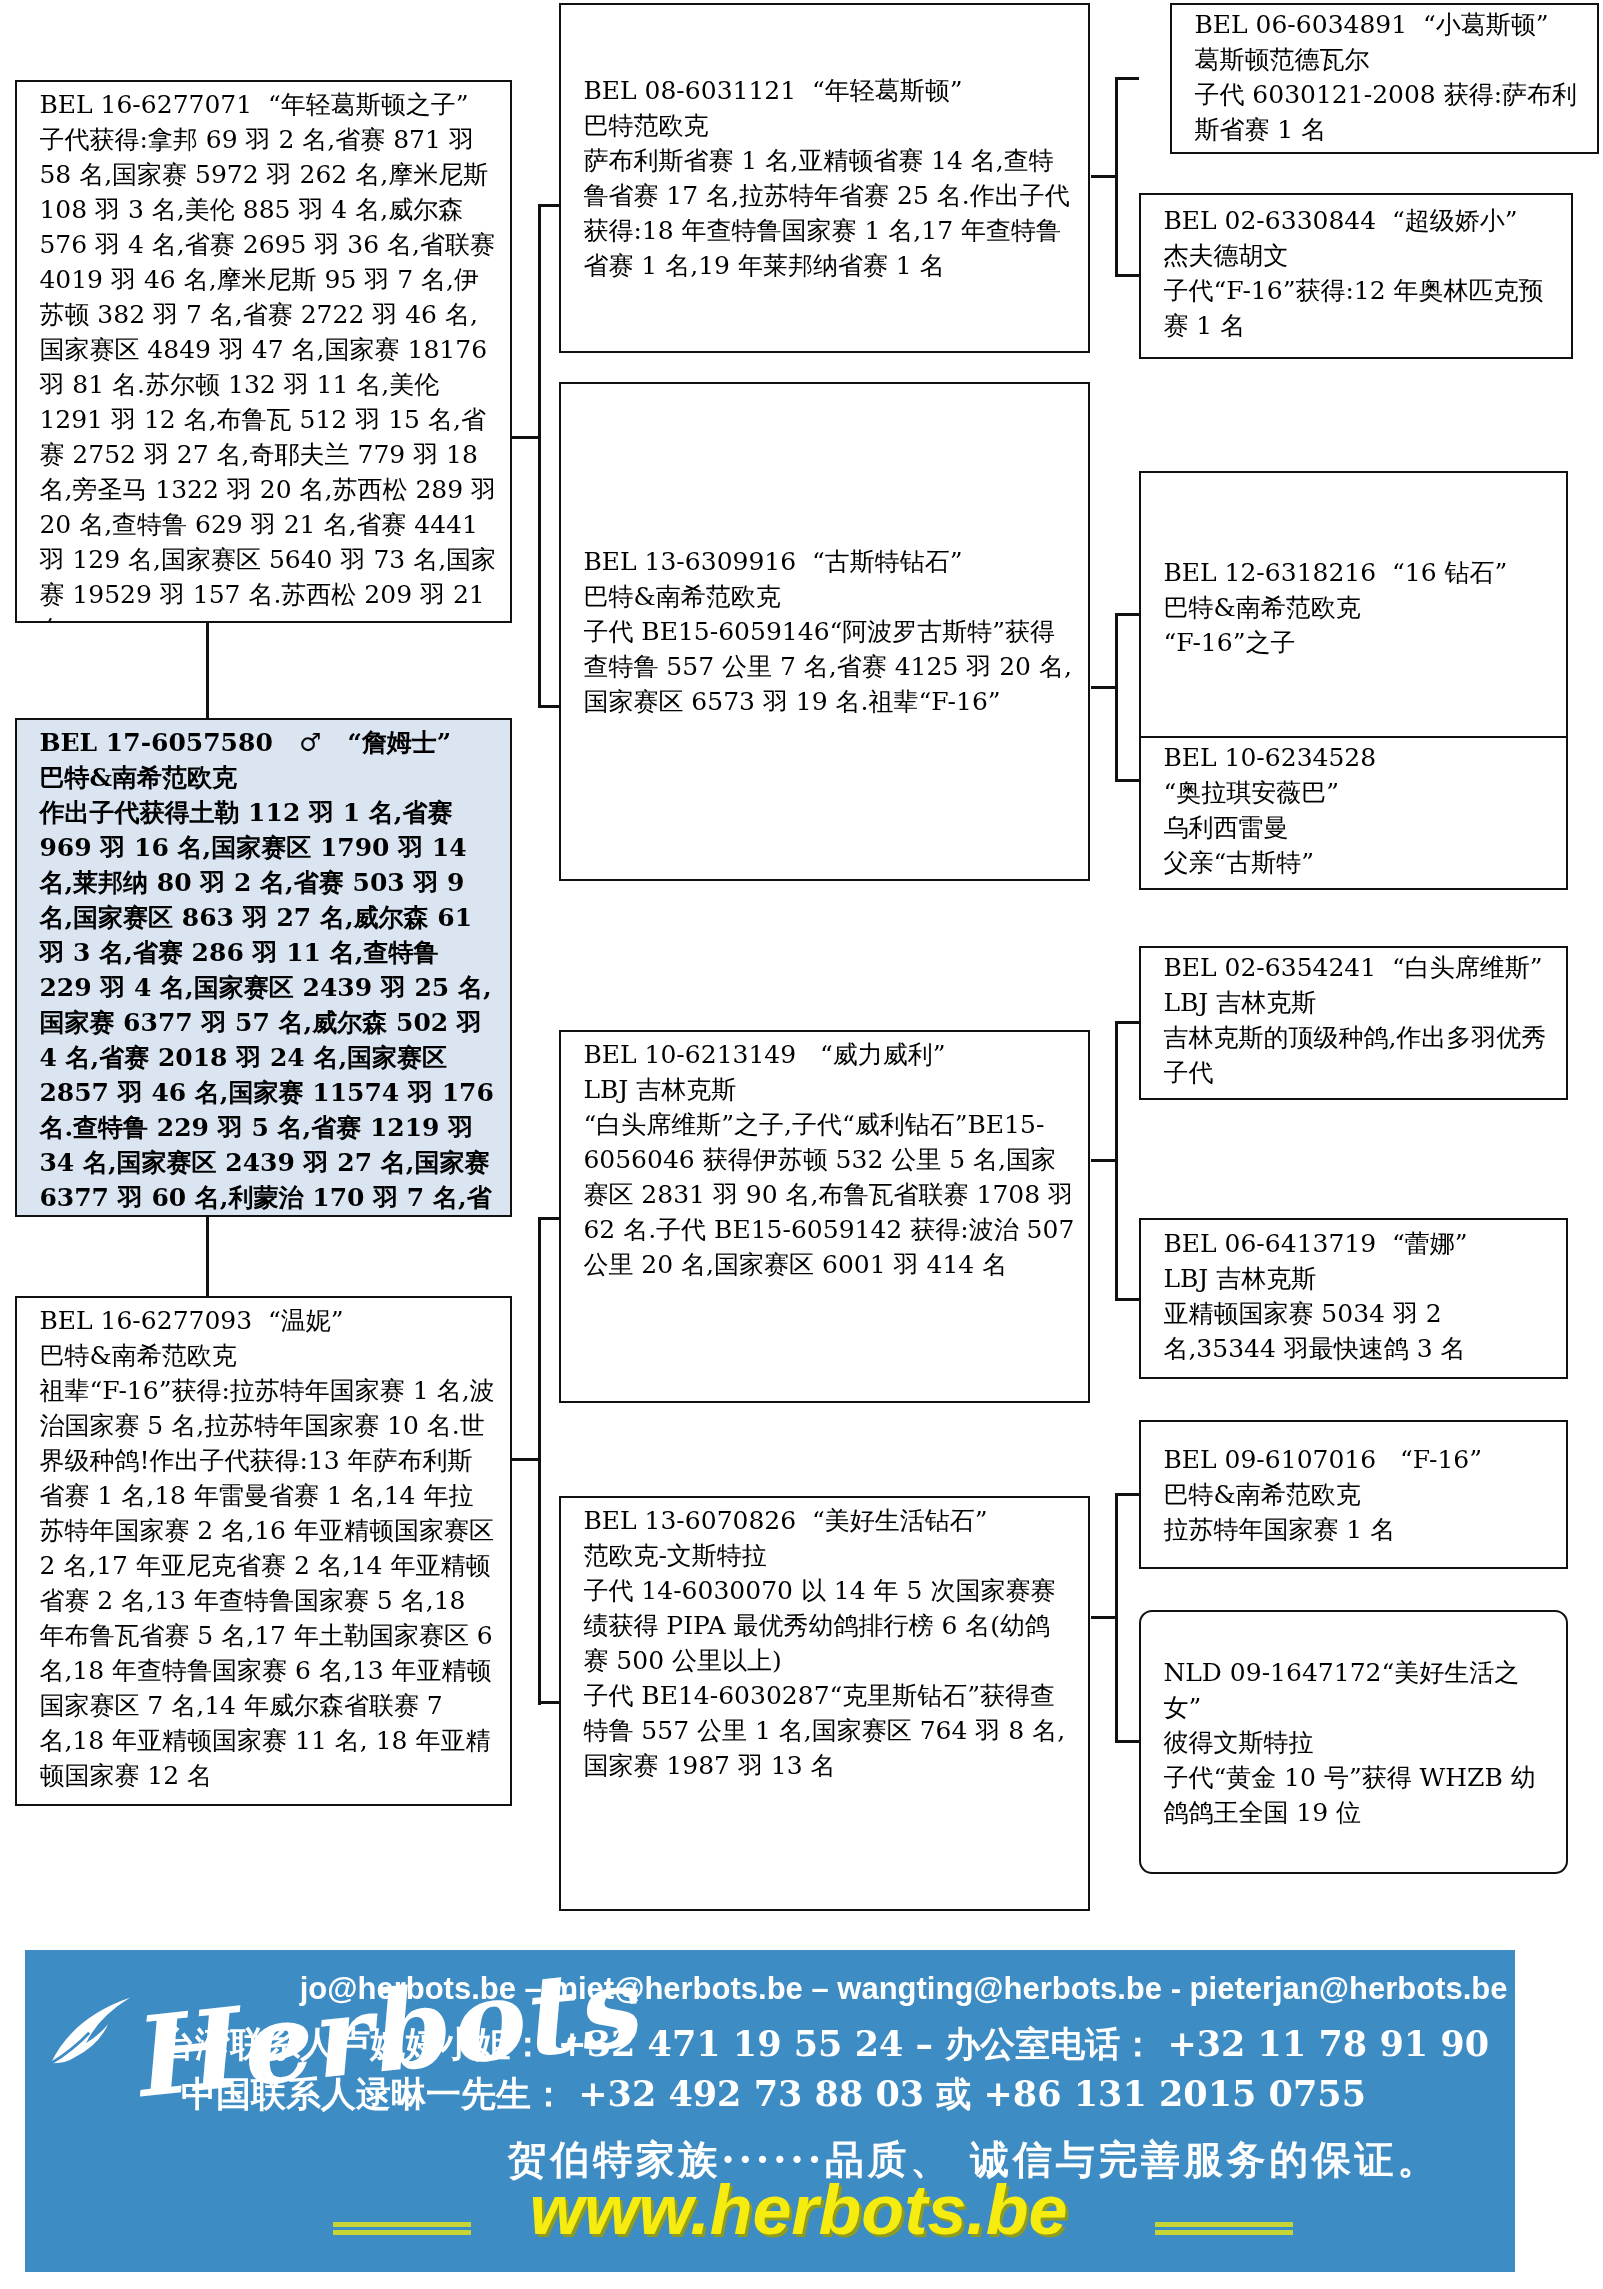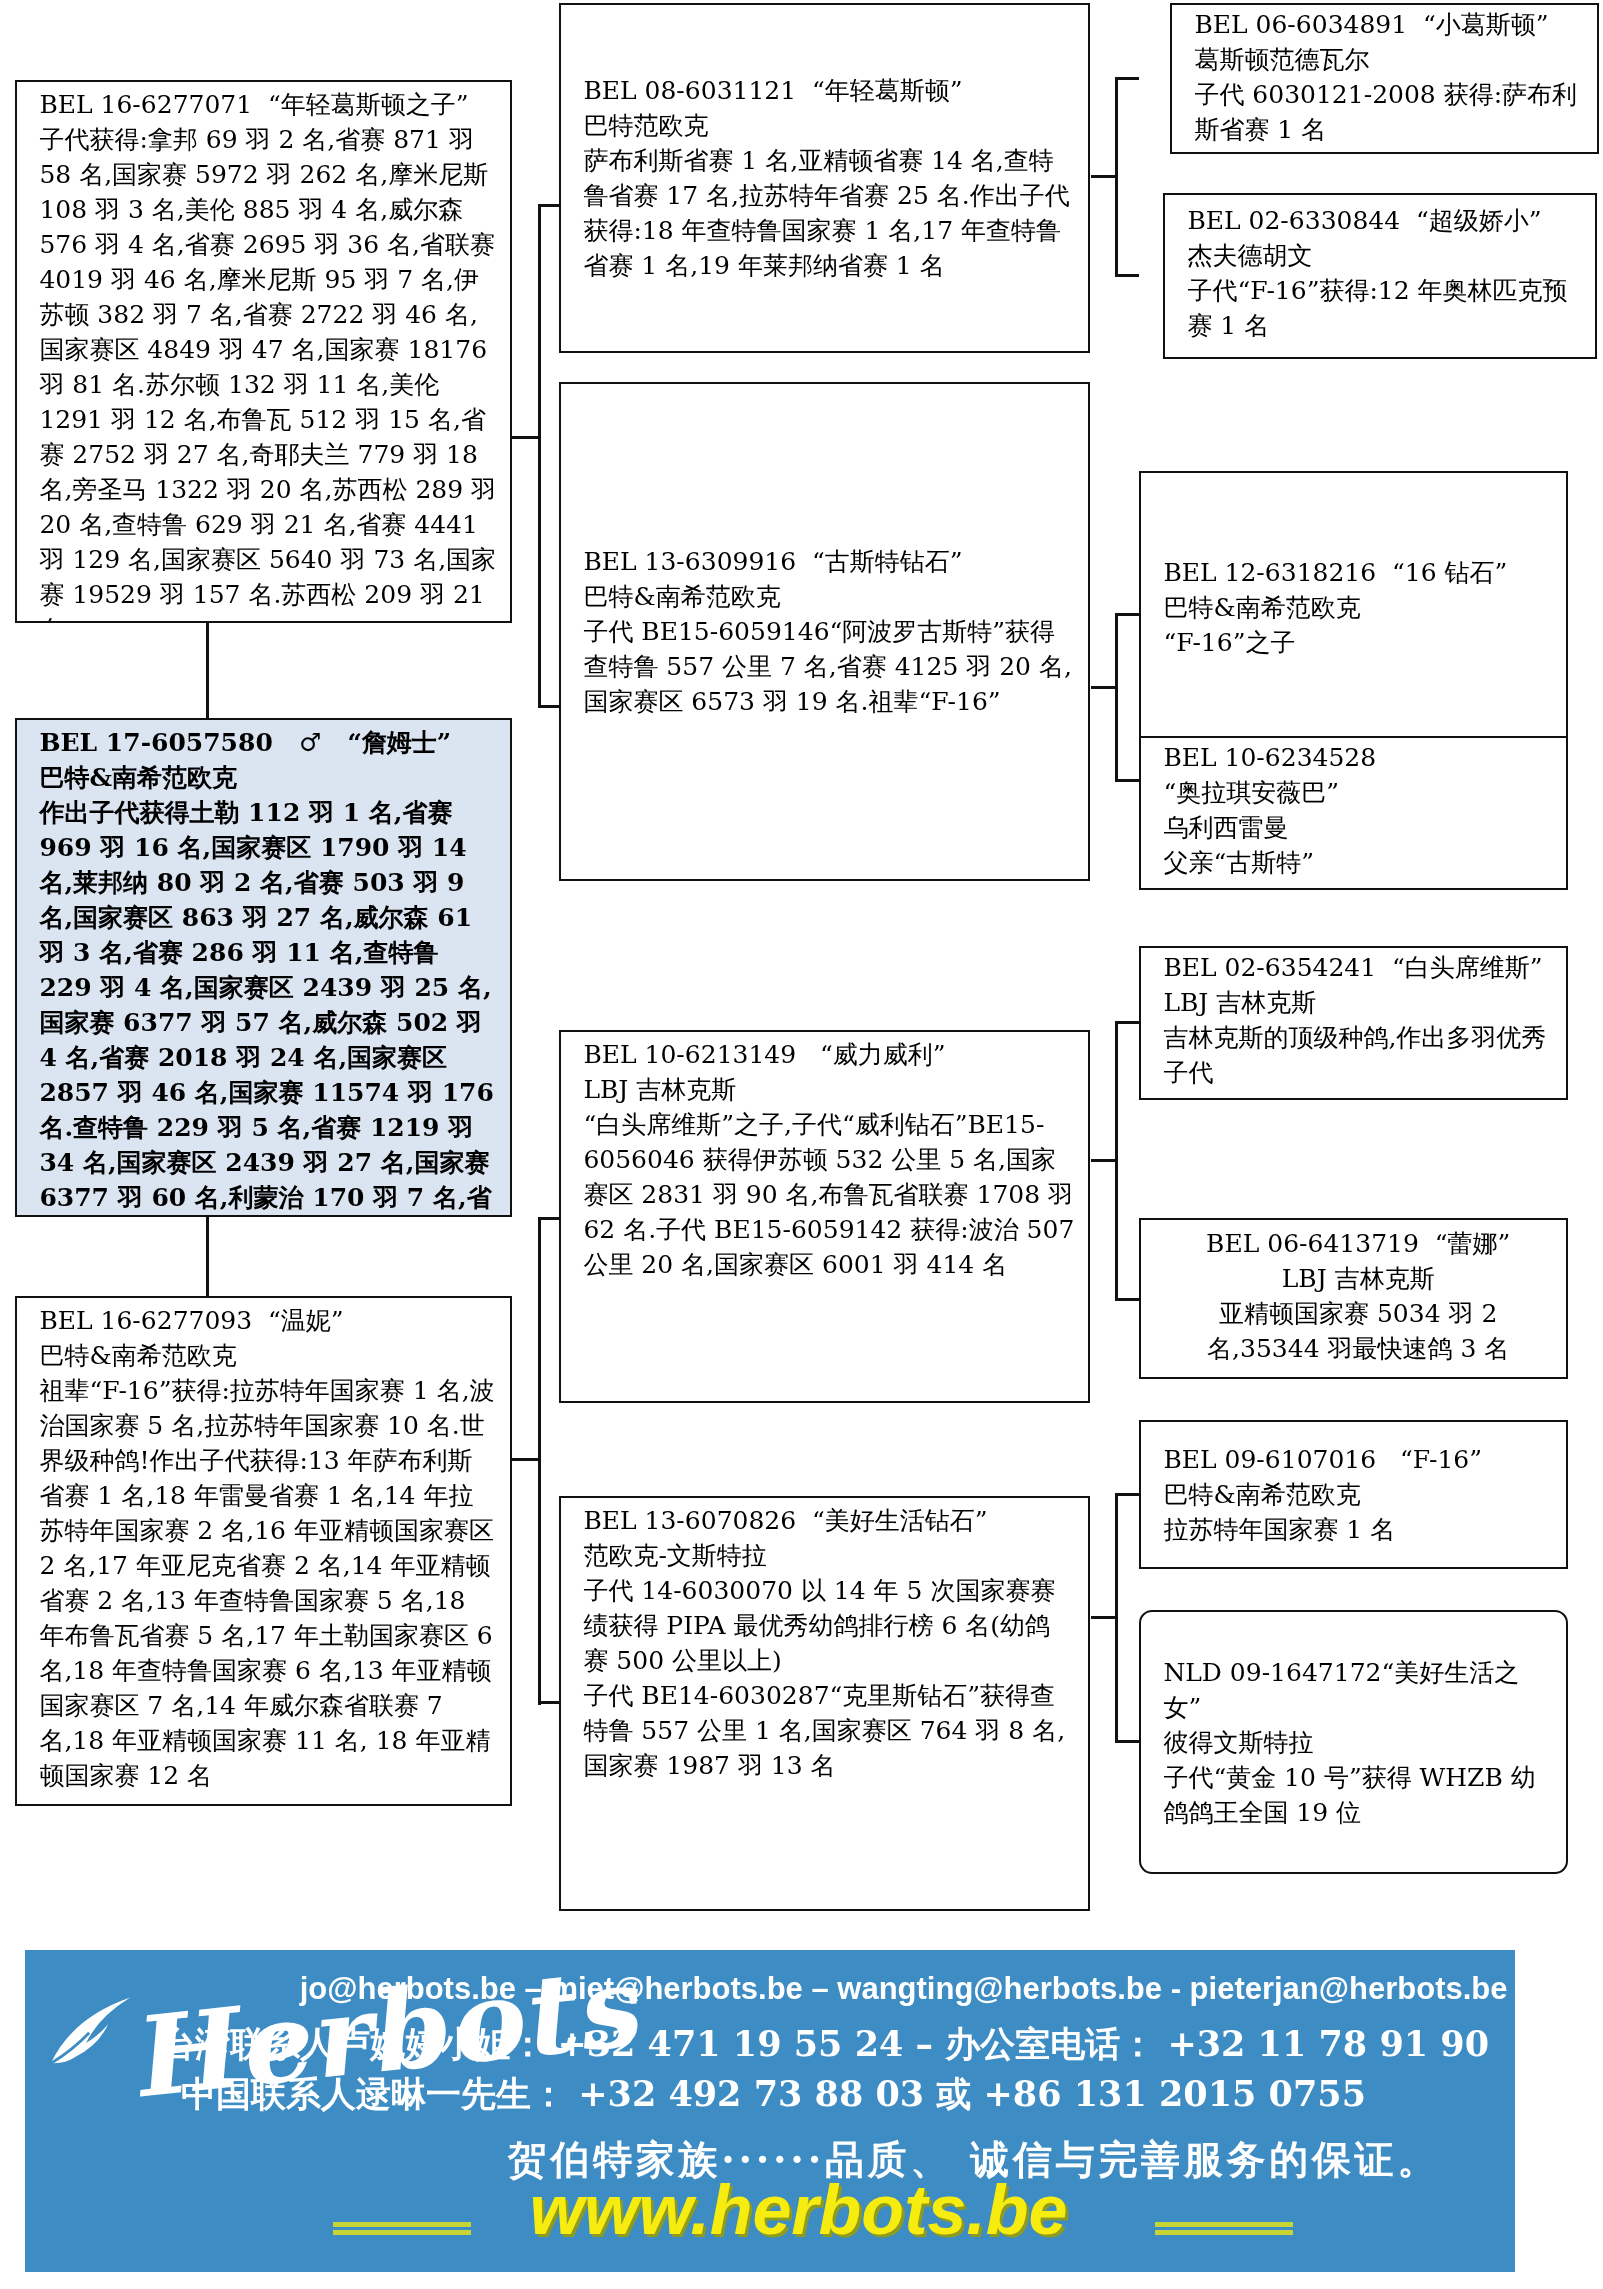--- a/index.html
+++ b/index.html
@@ -86,42 +86,42 @@
 范欧克-文斯特拉
 子代 14-6030070 以 14 年 5 次国家赛赛绩获得 PIPA 最优秀幼鸽排行榜 6 名(幼鸽赛 500 公里以上)
 子代 BE14-6030287“克里斯钻石”获得查特鲁 557 公里 1 名,国家赛区 764 羽 8 名,国家赛 1987 羽 13 名</div>
   </div>
 
   <div class="box" style="left:1170px;top:2.8px;width:429px;height:151px;">
     <div class="box-text" style="padding-top:1.9px;">BEL 06-6034891  “小葛斯顿”
 葛斯顿范德瓦尔
 子代 6030121-2008 获得:萨布利斯省赛 1 名</div>
   </div>
-  <div class="box" style="left:1163px;top:193px;width:434px;height:166px;">
+  <div class="box" style="left:1139px;top:193px;width:434px;height:166px;">
     <div class="box-text" style="padding-top:7.5px;">BEL 02-6330844  “超级娇小”
 杰夫德胡文
 子代“F-16”获得:12 年奥林匹克预赛 1 名</div>
   </div>
   <div class="box v-center" style="left:1139px;top:471px;width:429px;height:272px;">
     <div class="box-text">BEL 12-6318216  “16 钻石”
 巴特&amp;南希范欧克
 “F-16”之子</div>
   </div>
   <div class="box" style="left:1139px;top:736px;width:429px;height:154px;">
     <div class="box-text" style="padding-top:1.9px;">BEL 10-6234528
 “奥拉琪安薇巴”
 乌利西雷曼
 父亲“古斯特”</div>
   </div>
   <div class="box" style="left:1139px;top:946px;width:429px;height:154px;">
     <div class="box-text" style="padding-top:1.9px;">BEL 02-6354241  “白头席维斯”
 LBJ 吉林克斯
 吉林克斯的顶级种鸽,作出多羽优秀子代</div>
   </div>
-  <div class="box" style="left:1139px;top:1218px;width:429px;height:161px;text-align:center;">
+  <div class="box" style="left:1139px;top:1218px;width:429px;height:161px;">
     <div class="box-text" style="padding-top:5.6px;">BEL 06-6413719  “蕾娜”
 LBJ 吉林克斯
 亚精顿国家赛 5034 羽 2 名,35344 羽最快速鸽 3 名</div>
   </div>
   <div class="box v-center" style="left:1139px;top:1420px;width:429px;height:149px;">
     <div class="box-text">BEL 09-6107016   “F-16”
 巴特&amp;南希范欧克
 拉苏特年国家赛 1 名</div>
   </div>
   <div class="box v-center" style="left:1139px;top:1610px;width:429px;height:264px;border-radius:13px;">

